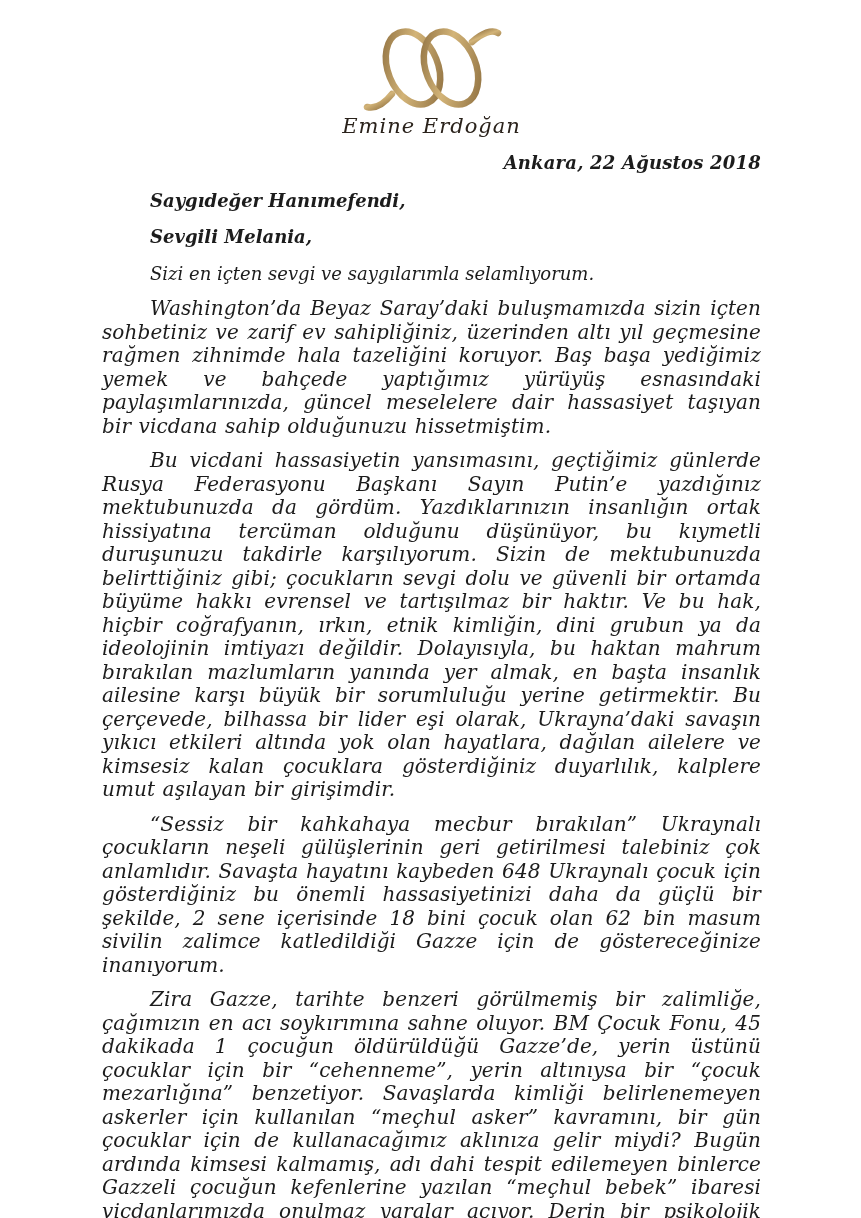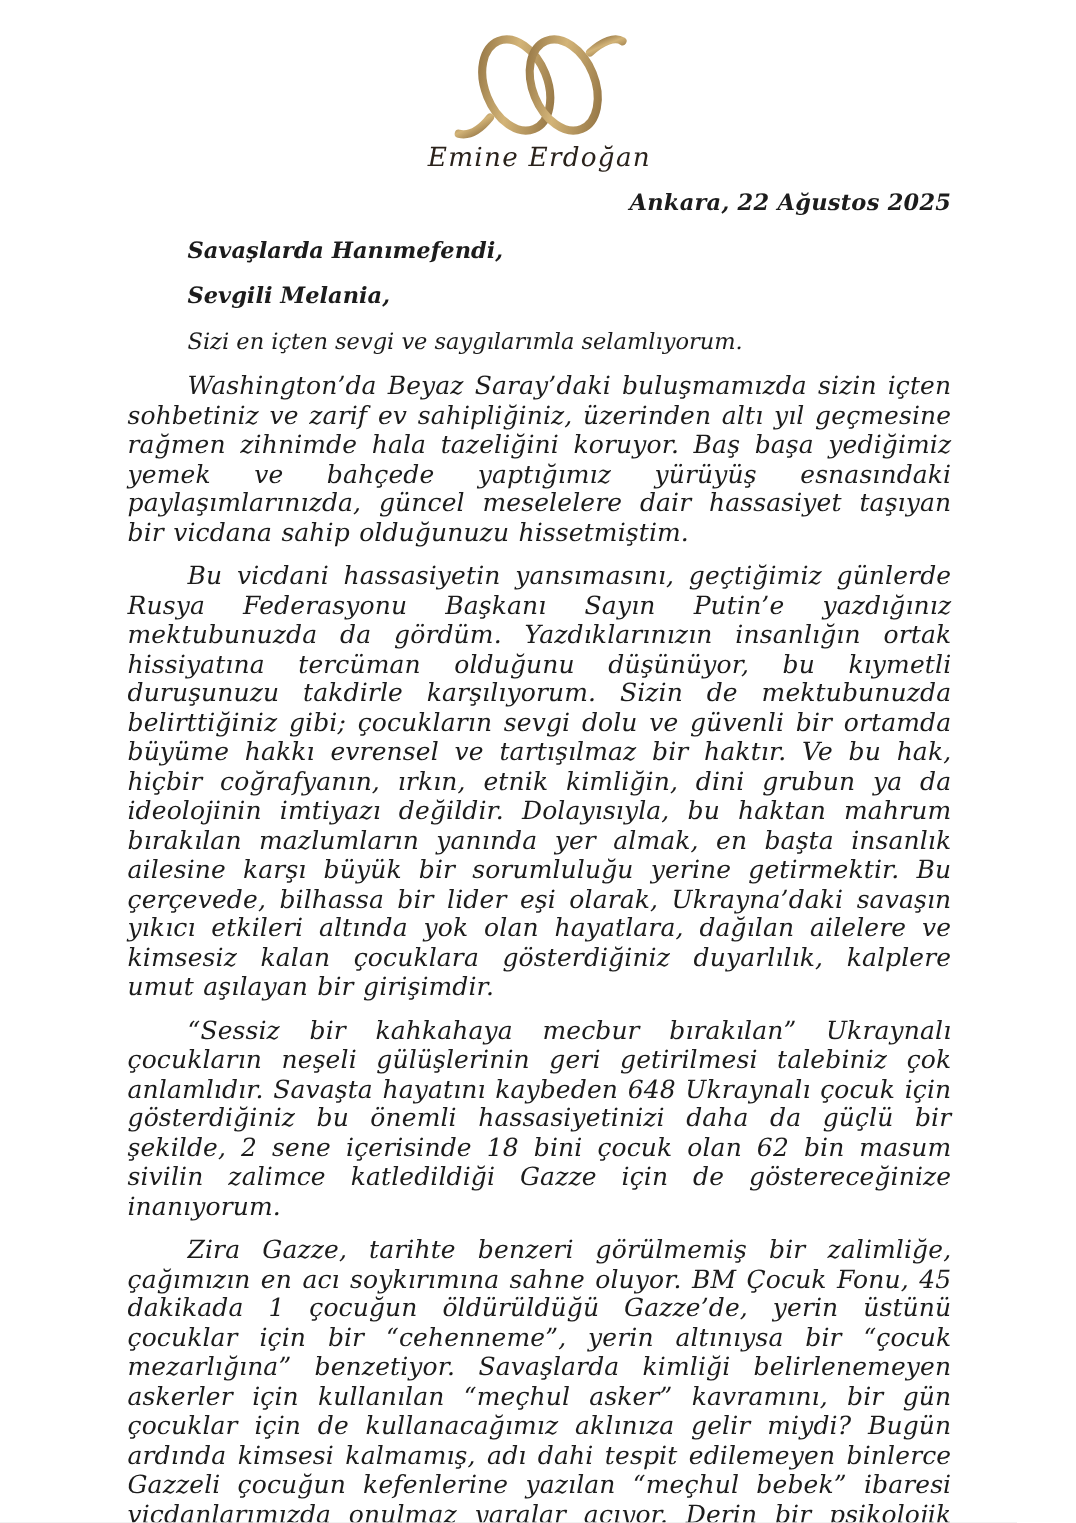--- a/index.html
+++ b/index.html
@@ -91,23 +91,23 @@
           <ellipse cx="67" cy="44" rx="25" ry="38" transform="rotate(-22 67 44)"></ellipse>
           <ellipse cx="105" cy="44" rx="25" ry="38" transform="rotate(-22 105 44)"></ellipse>
           <path d="M46,70 C38,80 29,85 21,83"></path>
           <path d="M126,18 C136,9 146,5 152,9"></path>
         </g>
       </svg>
     </span>
     <div class="brand-name">Emine Erdoğan</div>
   </div>
 
-  <div class="dateline">Ankara, 22 Ağustos 2025</div>
+  <div class="dateline">Ankara, 22 Ağustos 2018</div>
 
-  <div class="salutation first">Savaşlarda Hanımefendi,</div>
+  <div class="salutation first">Saygıdeğer Hanımefendi,</div>
   <div class="salutation second">Sevgili Melania,</div>
 
   <div class="greeting">Sizi en içten sevgi ve saygılarımla selamlıyorum.</div>
 
   <div class="body-text">
     <p>Washington’da Beyaz Saray’daki buluşmamızda sizin içten sohbetiniz ve zarif ev sahipliğiniz, üzerinden altı yıl geçmesine rağmen zihnimde hala tazeliğini koruyor. Baş başa yediğimiz yemek ve bahçede yaptığımız yürüyüş esnasındaki paylaşımlarınızda, güncel meselelere dair hassasiyet taşıyan bir vicdana sahip olduğunuzu hissetmiştim.</p>
     <p>Bu vicdani hassasiyetin yansımasını, geçtiğimiz günlerde Rusya Federasyonu Başkanı Sayın Putin’e yazdığınız mektubunuzda da gördüm. Yazdıklarınızın insanlığın ortak hissiyatına tercüman olduğunu düşünüyor, bu kıymetli duruşunuzu takdirle karşılıyorum. Sizin de mektubunuzda belirttiğiniz gibi; çocukların sevgi dolu ve güvenli bir ortamda büyüme hakkı evrensel ve tartışılmaz bir haktır. Ve bu hak, hiçbir coğrafyanın, ırkın, etnik kimliğin, dini grubun ya da ideolojinin imtiyazı değildir. Dolayısıyla, bu haktan mahrum bırakılan mazlumların yanında yer almak, en başta insanlık ailesine karşı büyük bir sorumluluğu yerine getirmektir. Bu çerçevede, bilhassa bir lider eşi olarak, Ukrayna’daki savaşın yıkıcı etkileri altında yok olan hayatlara, dağılan ailelere ve kimsesiz kalan çocuklara gösterdiğiniz duyarlılık, kalplere umut aşılayan bir girişimdir.</p>
     <p>“Sessiz bir kahkahaya mecbur bırakılan” Ukraynalı çocukların neşeli gülüşlerinin geri getirilmesi talebiniz çok anlamlıdır. Savaşta hayatını kaybeden 648 Ukraynalı çocuk için gösterdiğiniz bu önemli hassasiyetinizi daha da güçlü bir şekilde, 2 sene içerisinde 18 bini çocuk olan 62 bin masum sivilin zalimce katledildiği Gazze için de göstereceğinize inanıyorum.</p>
     <p>Zira Gazze, tarihte benzeri görülmemiş bir zalimliğe, çağımızın en acı soykırımına sahne oluyor. BM Çocuk Fonu, 45 dakikada 1 çocuğun öldürüldüğü Gazze’de, yerin üstünü çocuklar için bir “cehenneme”, yerin altınıysa bir “çocuk mezarlığına” benzetiyor. Savaşlarda kimliği belirlenemeyen askerler için kullanılan “meçhul asker” kavramını, bir gün çocuklar için de kullanacağımız aklınıza gelir miydi? Bugün ardında kimsesi kalmamış, adı dahi tespit edilemeyen binlerce Gazzeli çocuğun kefenlerine yazılan “meçhul bebek” ibaresi vicdanlarımızda onulmaz yaralar açıyor. Derin bir psikolojik yıkıma sürüklenen, gülmeyi tamamen unutan bu çocuklar, uzatılan mikrofonlara ölmek istediklerini haykırıyor ve masum kalplerinde baş edemeyecekleri bir savaşın yorgunluğunu taşıyor. Gazze’de tarih, öksüz ve yetim kalmış küçücük çocukların yaşadıkları tarifsiz acı ve korkularla saçlarına aklar düştüğünü yazıyor.</p>
   </div>

